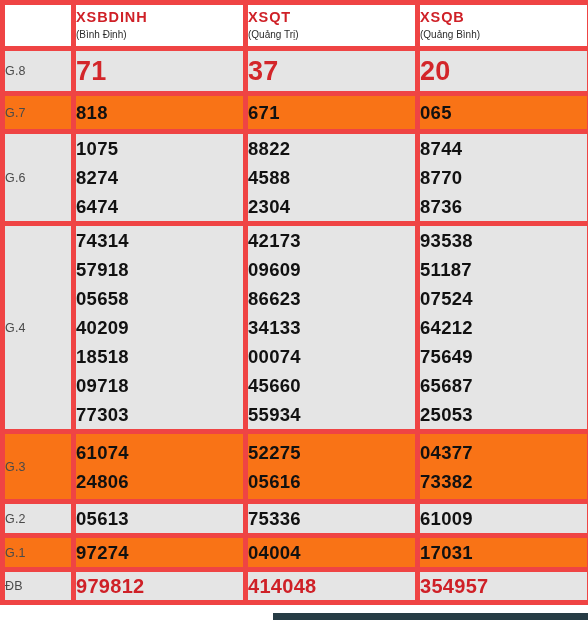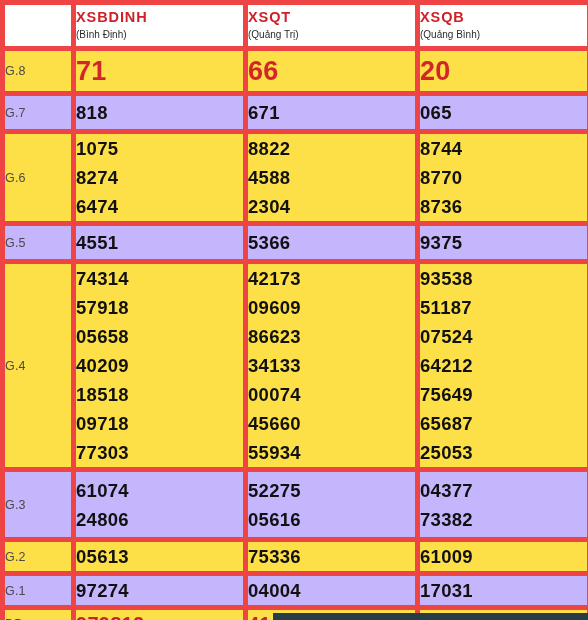--- a/index.html
+++ b/index.html
@@ -49,22 +49,22 @@
   .prov-name {
     display: block;
     color: #2b2b2b;
     font-size: 10px;
     font-weight: normal;
     line-height: 16px;
     margin-top: 1px;
   }
 
   
-  .row-shade td { background: #fde047; }
-  .row-plain td { background: #c4b5fd; }
+  .row-shade td { background: #e5e5e5; }
+  .row-plain td { background: #f97316; }
 
   .lbl {
     color: #4a4a4a;
     font-size: 12.5px;
     font-weight: normal;
     letter-spacing: 0.2px;
   }
 
   .nums {
     color: #111111;
@@ -143,21 +143,21 @@
     </tr>
   </thead>
 
   <tbody id="results-body">
       <tr class="row-shade r-g8">
         <td class="lbl">G.8</td>
         <td class="nums big-red">
           <span class="n">71</span>
         </td>
         <td class="nums big-red">
-          <span class="n">66</span>
+          <span class="n">37</span>
         </td>
         <td class="nums big-red">
           <span class="n">20</span>
         </td>
       </tr>
       <tr class="row-plain r-g7">
         <td class="lbl">G.7</td>
         <td class="nums">
           <span class="n">818</span>
         </td>
@@ -177,32 +177,20 @@
         </td>
         <td class="nums">
           <span class="n">8822</span>
           <span class="n">4588</span>
           <span class="n">2304</span>
         </td>
         <td class="nums">
           <span class="n">8744</span>
           <span class="n">8770</span>
           <span class="n">8736</span>
-        </td>
-      </tr>
-      <tr class="row-plain r-g5">
-        <td class="lbl">G.5</td>
-        <td class="nums">
-          <span class="n">4551</span>
-        </td>
-        <td class="nums">
-          <span class="n">5366</span>
-        </td>
-        <td class="nums">
-          <span class="n">9375</span>
         </td>
       </tr>
       <tr class="row-shade r-g4">
         <td class="lbl">G.4</td>
         <td class="nums">
           <span class="n">74314</span>
           <span class="n">57918</span>
           <span class="n">05658</span>
           <span class="n">40209</span>
           <span class="n">18518</span>

